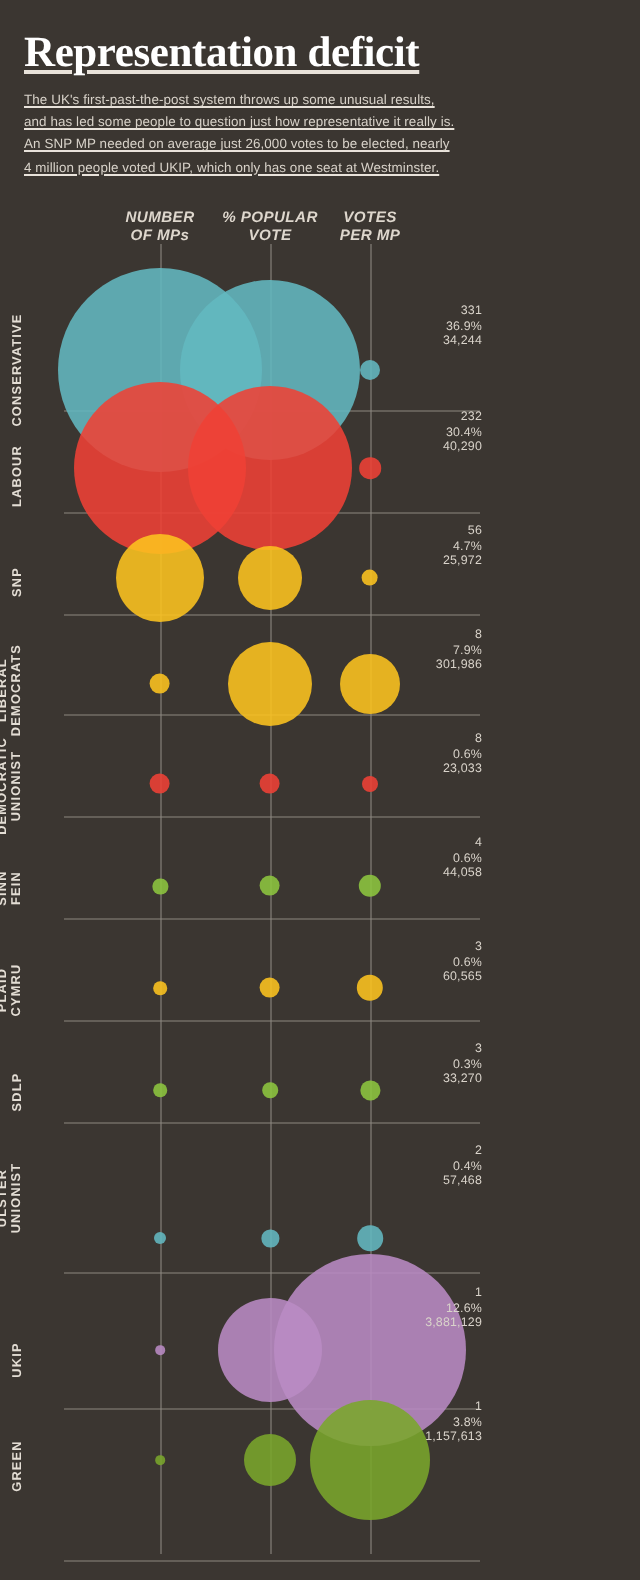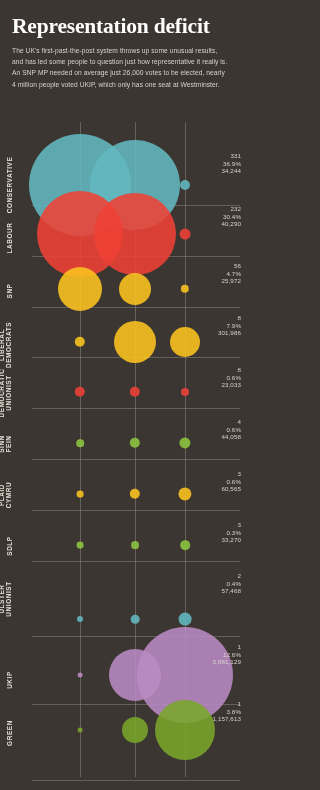--- a/index.html
+++ b/index.html
@@ -20,20 +20,21 @@
     left: 0; top: 0;
     width: 246px;
     height: 790px;
     background: #3b3631;
     overflow: hidden;
   }
 
   
   .header {
     padding: 14px 12px 0 12px;
+    text-decoration: underline;
   }
   .title {
     font-family: "Liberation Serif", serif;
     font-weight: bold;
     font-size: 21.5px;
     line-height: 24px;
     letter-spacing: -0.2px;
     color: #ffffff;
     margin: 0 0 7px 0;
     white-space: nowrap;
@@ -131,20 +132,34 @@
   <div class="header">
     <h1 class="title">Representation deficit</h1>
     <p class="standfirst">
         <span>The UK's first-past-the-post system throws up some unusual results,</span>
         <span>and has led some people to question just how representative it really is.</span>
         <span>An SNP MP needed on average just 26,000 votes to be elected, nearly</span>
         <span>4 million people voted UKIP, which only has one seat at Westminster.</span>
       </p>
   </div>
 
+  <div class="colheads">
+      <div class="colhead" style="left: 80px; top: 0px;">
+        <div>NUMBER</div>
+        <div>OF MPs</div>
+      </div>
+      <div class="colhead" style="left: 135px; top: 0px;">
+        <div>% POPULAR</div>
+        <div>VOTE</div>
+      </div>
+      <div class="colhead" style="left: 185px; top: 0px;">
+        <div>VOTES</div>
+        <div>PER MP</div>
+      </div>
+    </div>
 
   <div class="chart">
       <div class="gridline-v" style="left: 80px;"></div>
       <div class="gridline-v" style="left: 135px;"></div>
       <div class="gridline-v" style="left: 185px;"></div>
       <div class="rowline" style="top: 205px; left: 32px; width: 208px;"></div>
       <div class="rowline" style="top: 256px; left: 32px; width: 208px;"></div>
       <div class="rowline" style="top: 307px; left: 32px; width: 208px;"></div>
       <div class="rowline" style="top: 357px; left: 32px; width: 208px;"></div>
       <div class="rowline" style="top: 408px; left: 32px; width: 208px;"></div>

